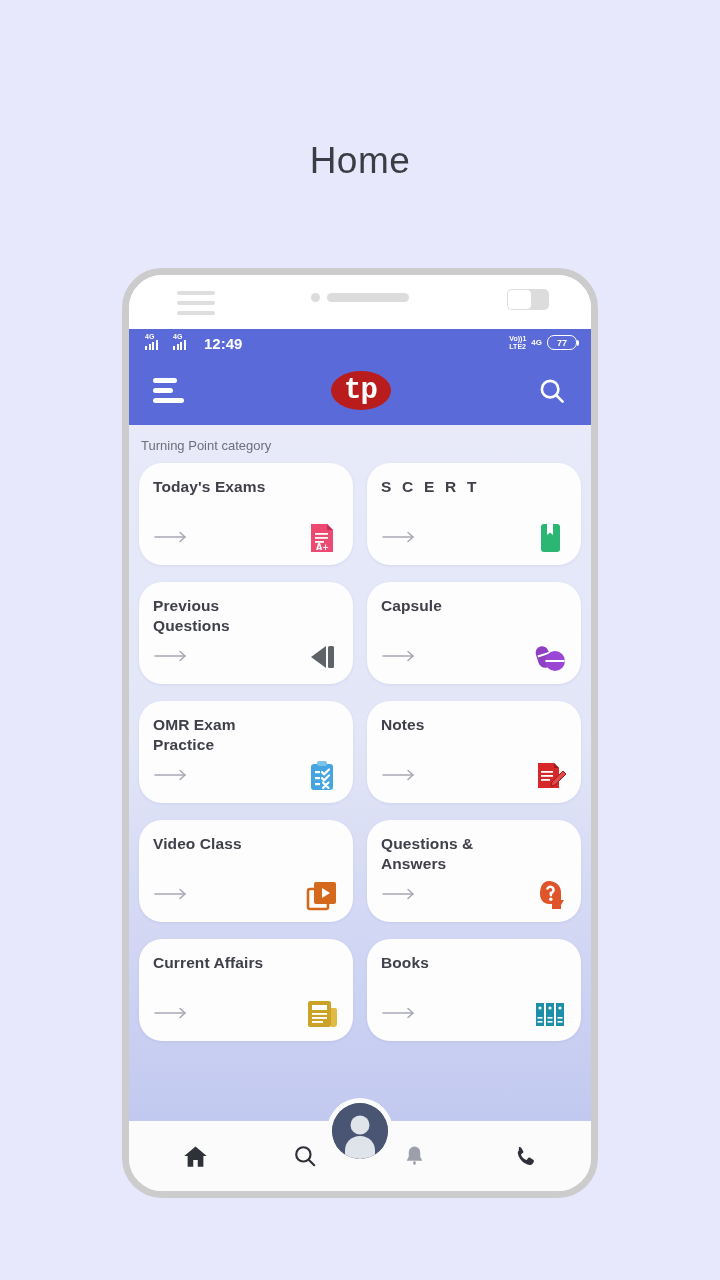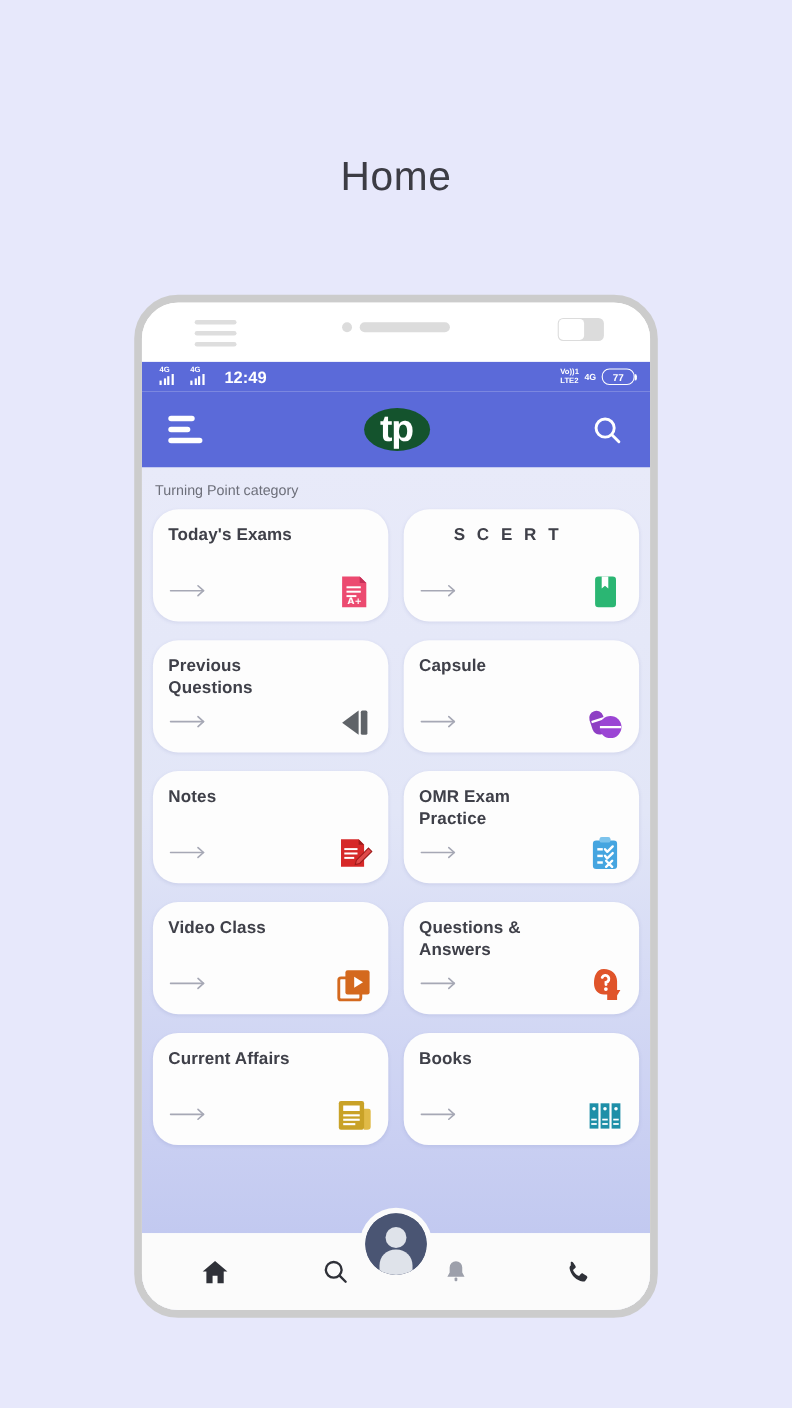--- a/index.html
+++ b/index.html
@@ -132,27 +132,27 @@
     padding: 0 24px;
     flex: 0 0 auto;
   }
   .hamburger { display: flex; flex-direction: column; gap: 5px; width: 31px; cursor: pointer; }
   .hamburger i { display: block; height: 5px; border-radius: 3px; background: #fff; }
   .hamburger i:nth-child(1) { width: 24px; }
   .hamburger i:nth-child(2) { width: 20px; }
   .hamburger i:nth-child(3) { width: 31px; }
   .logo {
     width: 60px; height: 39px;
-    background: #14532d;
+    background: #b91c1c;
     border-radius: 50%;
     display: flex; align-items: center; justify-content: center;
     color: #ffffff;
-    font-size: 34px; font-weight: bold;
+    font-size: 29px; font-weight: bold;
     letter-spacing: -1px;
-    font-family: Liberation Sans, sans-serif;
+    font-family: Liberation Mono, monospace;
   }
   .search-icon { width: 30px; height: 30px; cursor: pointer; }
 
   
   .content {
     flex: 1 1 auto;
     background: linear-gradient(180deg, #e8eaf9 0%, #e2e6f7 45%, #c9cff2 88%, #c2c9f0 100%);
     padding: 0 10px;
     overflow: hidden;
   }
@@ -177,21 +177,21 @@
     overflow: hidden;
   }
   .card-title {
     font-size: 15.5px;
     font-weight: bold;
     color: #3f4049;
     line-height: 1.28;
     letter-spacing: 0.1px;
     max-width: 130px;
   }
-  .card-title.spaced { letter-spacing: 3.2px; text-align: right; }
+  .card-title.spaced { letter-spacing: 3.2px; }
   .card-arrow {
     position: absolute;
     left: 15px; bottom: 22px;
     width: 34px; height: 12px;
   }
   .card-icon {
     position: absolute;
     right: 14px; bottom: 10px;
     width: 34px; height: 34px;
   }
@@ -349,50 +349,50 @@
             </svg>
             <svg class="card-icon" viewBox="0 0 34 34">
               <rect x="4" y="6" width="13" height="22" rx="6.5" fill="#8e3fc4" transform="rotate(-18 10.5 17)"></rect>
               <path d="M4.8 16.5 L17.5 12.4" stroke="#ffffff" stroke-width="2"></path>
               <circle cx="22" cy="21" r="10" fill="#9b45d4"></circle>
               <path d="M12.4 21 h19.2" stroke="#ffffff" stroke-width="2.2"></path>
             </svg>
           </div>
 
           <div class="card">
-            <div class="card-title">Notes</div>
-            <svg class="card-arrow" viewBox="0 0 34 12" fill="none" stroke="#a6a8b5" stroke-width="1.5" stroke-linecap="round" stroke-linejoin="round">
-              <line x1="1" y1="6" x2="31" y2="6"></line>
-                <polyline points="26,1.5 31,6 26,10.5"></polyline>
-            </svg>
-            <svg class="card-icon" viewBox="0 0 34 34">
-              <path d="M5 4h16l5 5v20H5z" fill="#d62828"></path>
-              <path d="M21 4l5 5h-5z" fill="#9e1b1b"></path>
-              <rect x="8" y="12" width="12" height="1.8" fill="#fff"></rect>
-              <rect x="8" y="16" width="12" height="1.8" fill="#fff"></rect>
-              <rect x="8" y="20" width="9" height="1.8" fill="#fff"></rect>
-              <path d="M30 12 l3 3 -11 11 -4 1 1-4z" fill="#e04a4a" stroke="#9e1b1b" stroke-width="1"></path>
-            </svg>
-          </div>
-
-          <div class="card">
             <div class="card-title">OMR Exam Practice</div>
             <svg class="card-arrow" viewBox="0 0 34 12" fill="none" stroke="#a6a8b5" stroke-width="1.5" stroke-linecap="round" stroke-linejoin="round">
               <line x1="1" y1="6" x2="31" y2="6"></line>
                 <polyline points="26,1.5 31,6 26,10.5"></polyline>
             </svg>
             <svg class="card-icon" viewBox="0 0 34 34">
               <rect x="6" y="5" width="22" height="26" rx="3" fill="#45a5e0"></rect>
               <rect x="12" y="2" width="10" height="5" rx="2" fill="#7cc3ec"></rect>
               <rect x="10" y="12" width="5" height="2.2" fill="#fff"></rect>
               <rect x="10" y="18" width="5" height="2.2" fill="#fff"></rect>
               <rect x="10" y="24" width="5" height="2.2" fill="#fff"></rect>
               <polyline points="17,13 19,15.4 24,10.5" fill="none" stroke="#fff" stroke-width="2.2" stroke-linecap="round" stroke-linejoin="round"></polyline>
               <polyline points="17,19 19,21.4 24,16.5" fill="none" stroke="#fff" stroke-width="2.2" stroke-linecap="round" stroke-linejoin="round"></polyline>
               <path d="M18 23.5 l5.5 5.5 M23.5 23.5 l-5.5 5.5" stroke="#fff" stroke-width="2.2" stroke-linecap="round"></path>
+            </svg>
+          </div>
+
+          <div class="card">
+            <div class="card-title">Notes</div>
+            <svg class="card-arrow" viewBox="0 0 34 12" fill="none" stroke="#a6a8b5" stroke-width="1.5" stroke-linecap="round" stroke-linejoin="round">
+              <line x1="1" y1="6" x2="31" y2="6"></line>
+                <polyline points="26,1.5 31,6 26,10.5"></polyline>
+            </svg>
+            <svg class="card-icon" viewBox="0 0 34 34">
+              <path d="M5 4h16l5 5v20H5z" fill="#d62828"></path>
+              <path d="M21 4l5 5h-5z" fill="#9e1b1b"></path>
+              <rect x="8" y="12" width="12" height="1.8" fill="#fff"></rect>
+              <rect x="8" y="16" width="12" height="1.8" fill="#fff"></rect>
+              <rect x="8" y="20" width="9" height="1.8" fill="#fff"></rect>
+              <path d="M30 12 l3 3 -11 11 -4 1 1-4z" fill="#e04a4a" stroke="#9e1b1b" stroke-width="1"></path>
             </svg>
           </div>
 
           <div class="card">
             <div class="card-title">Video Class</div>
             <svg class="card-arrow" viewBox="0 0 34 12" fill="none" stroke="#a6a8b5" stroke-width="1.5" stroke-linecap="round" stroke-linejoin="round">
               <line x1="1" y1="6" x2="31" y2="6"></line>
                 <polyline points="26,1.5 31,6 26,10.5"></polyline>
             </svg>
             <svg class="card-icon" viewBox="0 0 34 34">

